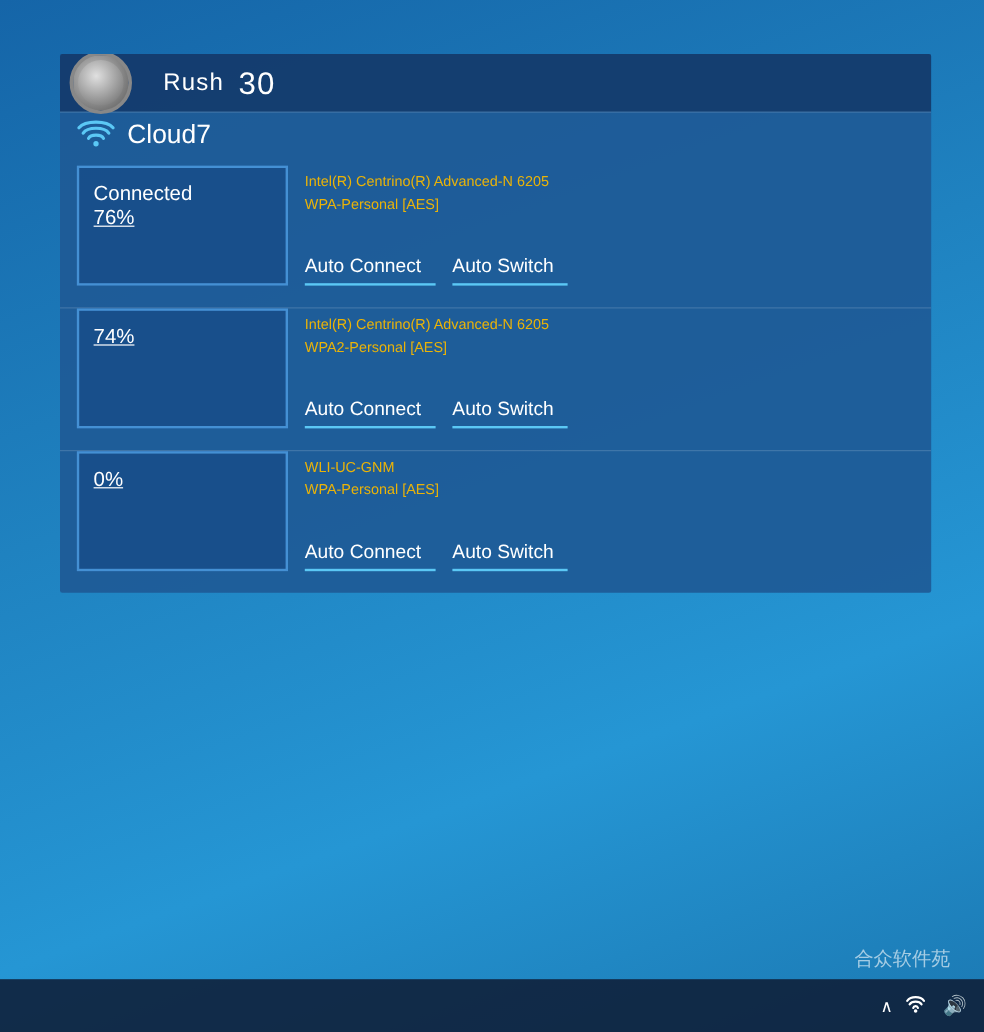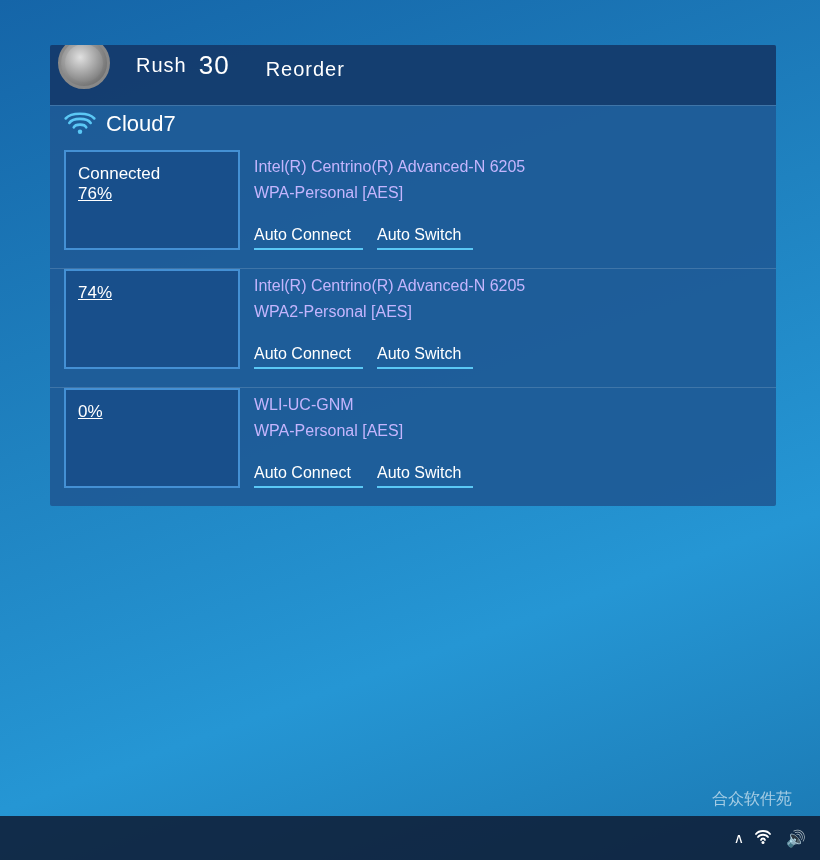--- a/index.html
+++ b/index.html
@@ -27,23 +27,23 @@
       top: 45px;
       width: 726px;
       background: rgba(30, 90, 150, 0.92);
       border-radius: 2px;
       overflow: hidden;
     }
 
     
     .header-bar {
       display: flex;
-      align-items: flex-end;
+      align-items: center;
       background: rgba(20, 60, 110, 0.95);
-      height: 60px;
+      height: 48px;
       padding: 16px 8px;
     }
 
     .header-logo {
       width: 52px;
       height: 52px;
       border-radius: 50%;
       border: 3px solid #888;
       background: radial-gradient(circle at 40% 40%, #ccc, #555);
       flex-shrink: 0;
@@ -140,22 +140,22 @@
     }
 
     .network-info {
       flex: 1;
       display: flex;
       flex-direction: column;
       justify-content: space-between;
     }
 
     .network-details {
-      color: #c4b5fd;
-      font-size: 16px;
+      color: #eab308;
+      font-size: 12px;
       line-height: 1.6;
       padding-top: 4px;
     }
 
     .network-actions {
       display: flex;
       gap: 0;
       margin-top: 8px;
     }
 
@@ -224,23 +224,20 @@
 
 <div class="panel">
 
   <div class="header-bar">
     <div class="header-logo">
       <div class="header-logo-inner"></div>
     </div>
     <button class="header-btn">
       <span class="label">Rush</span>
       <span class="num">30</span>
-    </button>
-    <button class="header-btn">
-      <span class="label">Reorder</span>
     </button>
   </div>
 
   <div class="network-section">
     <div class="network-header">
       <span class="wifi-icon">
         <svg class="wifi-svg" viewBox="0 0 36 28" fill="none" xmlns="http://www.w3.org/2000/svg">
           <path d="M2 10 C8 3, 28 3, 34 10" stroke="#5bc8f5" stroke-width="3" fill="none" stroke-linecap="round"></path>
           <path d="M6 15 C10 9, 26 9, 30 15" stroke="#5bc8f5" stroke-width="3" fill="none" stroke-linecap="round"></path>
           <path d="M11 20 C13 16, 23 16, 25 20" stroke="#5bc8f5" stroke-width="3" fill="none" stroke-linecap="round"></path>

